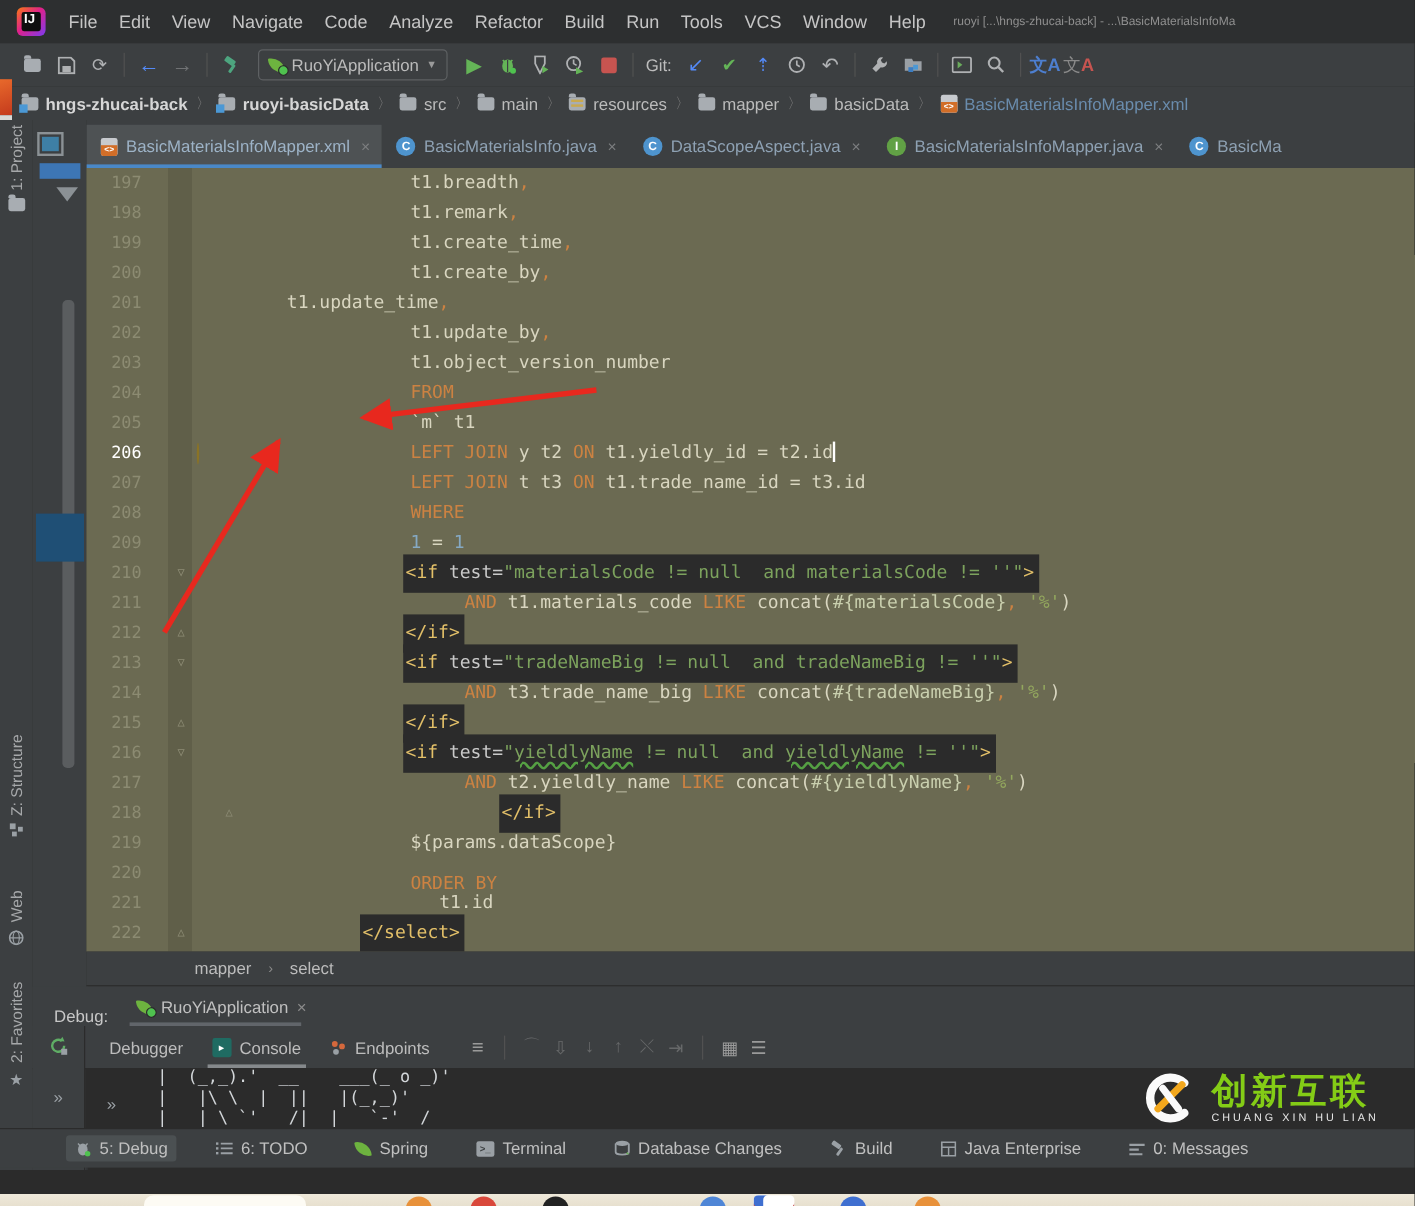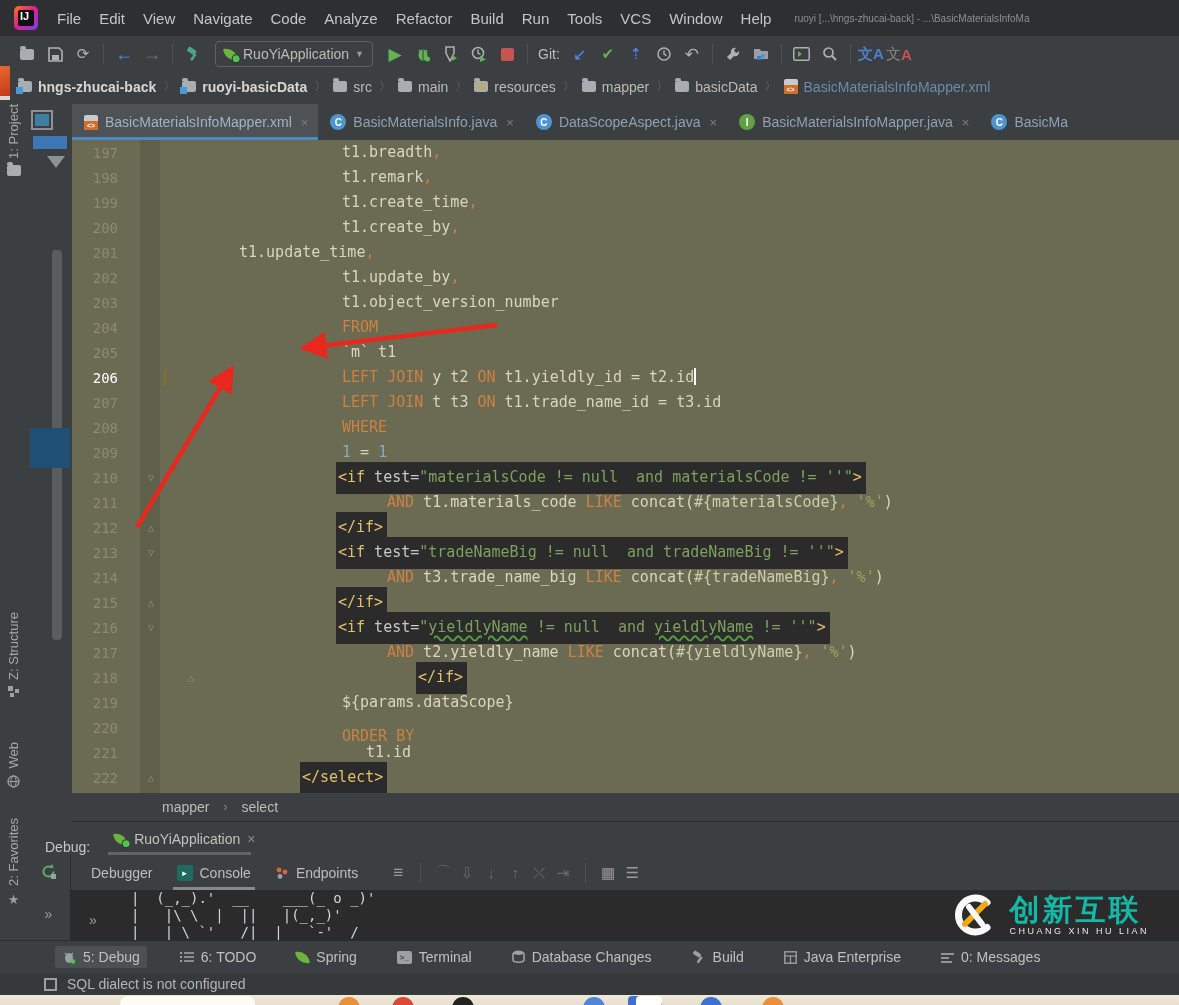--- a/index.html
+++ b/index.html
@@ -61,21 +61,21 @@
   #dbgtab::after{content:"";position:absolute;left:4px;right:14px;bottom:0;height:3px;background:#61656a;}
   #dbgrow{left:27px;top:855px;width:1152px;height:35px;background:#3c3f41;display:flex;align-items:center;border-bottom:1px solid #2b2b2b;}
   .dtab{display:flex;align-items:center;gap:7px;padding:0 12px;height:34px;color:#bdbdbd;position:relative;}
   .dtab.sel::after{content:"";position:absolute;left:8px;right:8px;bottom:0;height:3px;background:#85898c;}
   .dicon{color:#9a9a9a;font-size:15px;width:24px;text-align:center;}
   #dbgleft{left:27px;top:855px;width:44px;height:120px;background:#3c3f41;border-right:1px solid #2b2b2b;display:flex;flex-direction:column;align-items:center;padding-top:8px;box-sizing:border-box;gap:26px;}
   
   #console{left:71px;top:890px;width:1108px;height:50px;background:#2b2b2b;overflow:hidden;}
   #console pre{margin:0;padding:0 0 0 60px;color:#d2d6d9;font-size:14px;line-height:17px;}
   #cxlogo{position:absolute;right:30px;top:2px;display:flex;align-items:center;gap:12px;}
-  #cxlogo .cn{color:#14b8a6;font-size:30px;font-weight:bold;letter-spacing:3px;line-height:30px;}
+  #cxlogo .cn{color:#84cc16;font-size:30px;font-weight:bold;letter-spacing:3px;line-height:30px;}
   #cxlogo .en{color:#e8e8e8;font-size:9px;letter-spacing:2.5px;}
   
   #bstripe{left:0;top:940px;width:1179px;height:33px;background:#3c3f41;display:flex;align-items:center;gap:26px;padding-left:55px;box-sizing:border-box;border-top:1px solid #2b2b2b;}
   .bitem{display:flex;align-items:center;gap:7px;color:#c0c0c0;font-size:14px;padding:3px 7px;border-radius:3px;}
   .bitem.active{background:#4b5052;}
   #statusbar{left:0;top:973px;width:1179px;height:22px;background:#36393a;display:flex;align-items:center;gap:10px;padding-left:44px;box-sizing:border-box;color:#b4b4b4;}
   #taskbar{left:0;top:995px;width:1179px;height:10px;background:linear-gradient(#efe9da,#e7e0cf);overflow:hidden;}
   .tbcirc{position:absolute;top:2px;width:22px;height:22px;border-radius:50%;}
   
   .ic-folder{width:14px;height:11px;background:#a8adb2;border-radius:2px;position:relative;flex:none;}
@@ -628,24 +628,20 @@
               <line x1="0" y1="2" x2="13" y2="2"></line>
               <line x1="0" y1="6" x2="8" y2="6"></line>
               <line x1="0" y1="10" x2="11" y2="10"></line>
             </g>
           </svg>
         </span>
         <span>0: Messages</span>
       </span>
     </div>
 
-  <div class="abs" id="statusbar">
-    <span class="ic-sq"></span>
-    <span>SQL dialect is not configured</span>
-  </div>
 
   <div class="abs" id="taskbar">
     <span class="abs" style="left:120px;top:1px;width:135px;height:16px;background:#fdfbf4;border-radius:8px;"></span>
     <span class="tbcirc" style="left:338px;background:#e8913a;"></span>
     <span class="tbcirc" style="left:392px;background:#d9483b;"></span>
     <span class="tbcirc" style="left:452px;background:#222222;"></span>
     <span class="tbcirc" style="left:583px;background:#4f86d6;"></span>
     <span class="abs" style="left:628px;top:1px;width:34px;height:16px;background:#ffffff;border-radius:4px;box-shadow:inset 0 -6px 0 #c84b4b, inset 8px 0 0 #3f6fd0;"></span>
     <span class="tbcirc" style="left:700px;background:#3f6fd0;"></span>
     <span class="tbcirc" style="left:762px;background:#e8913a;"></span>

